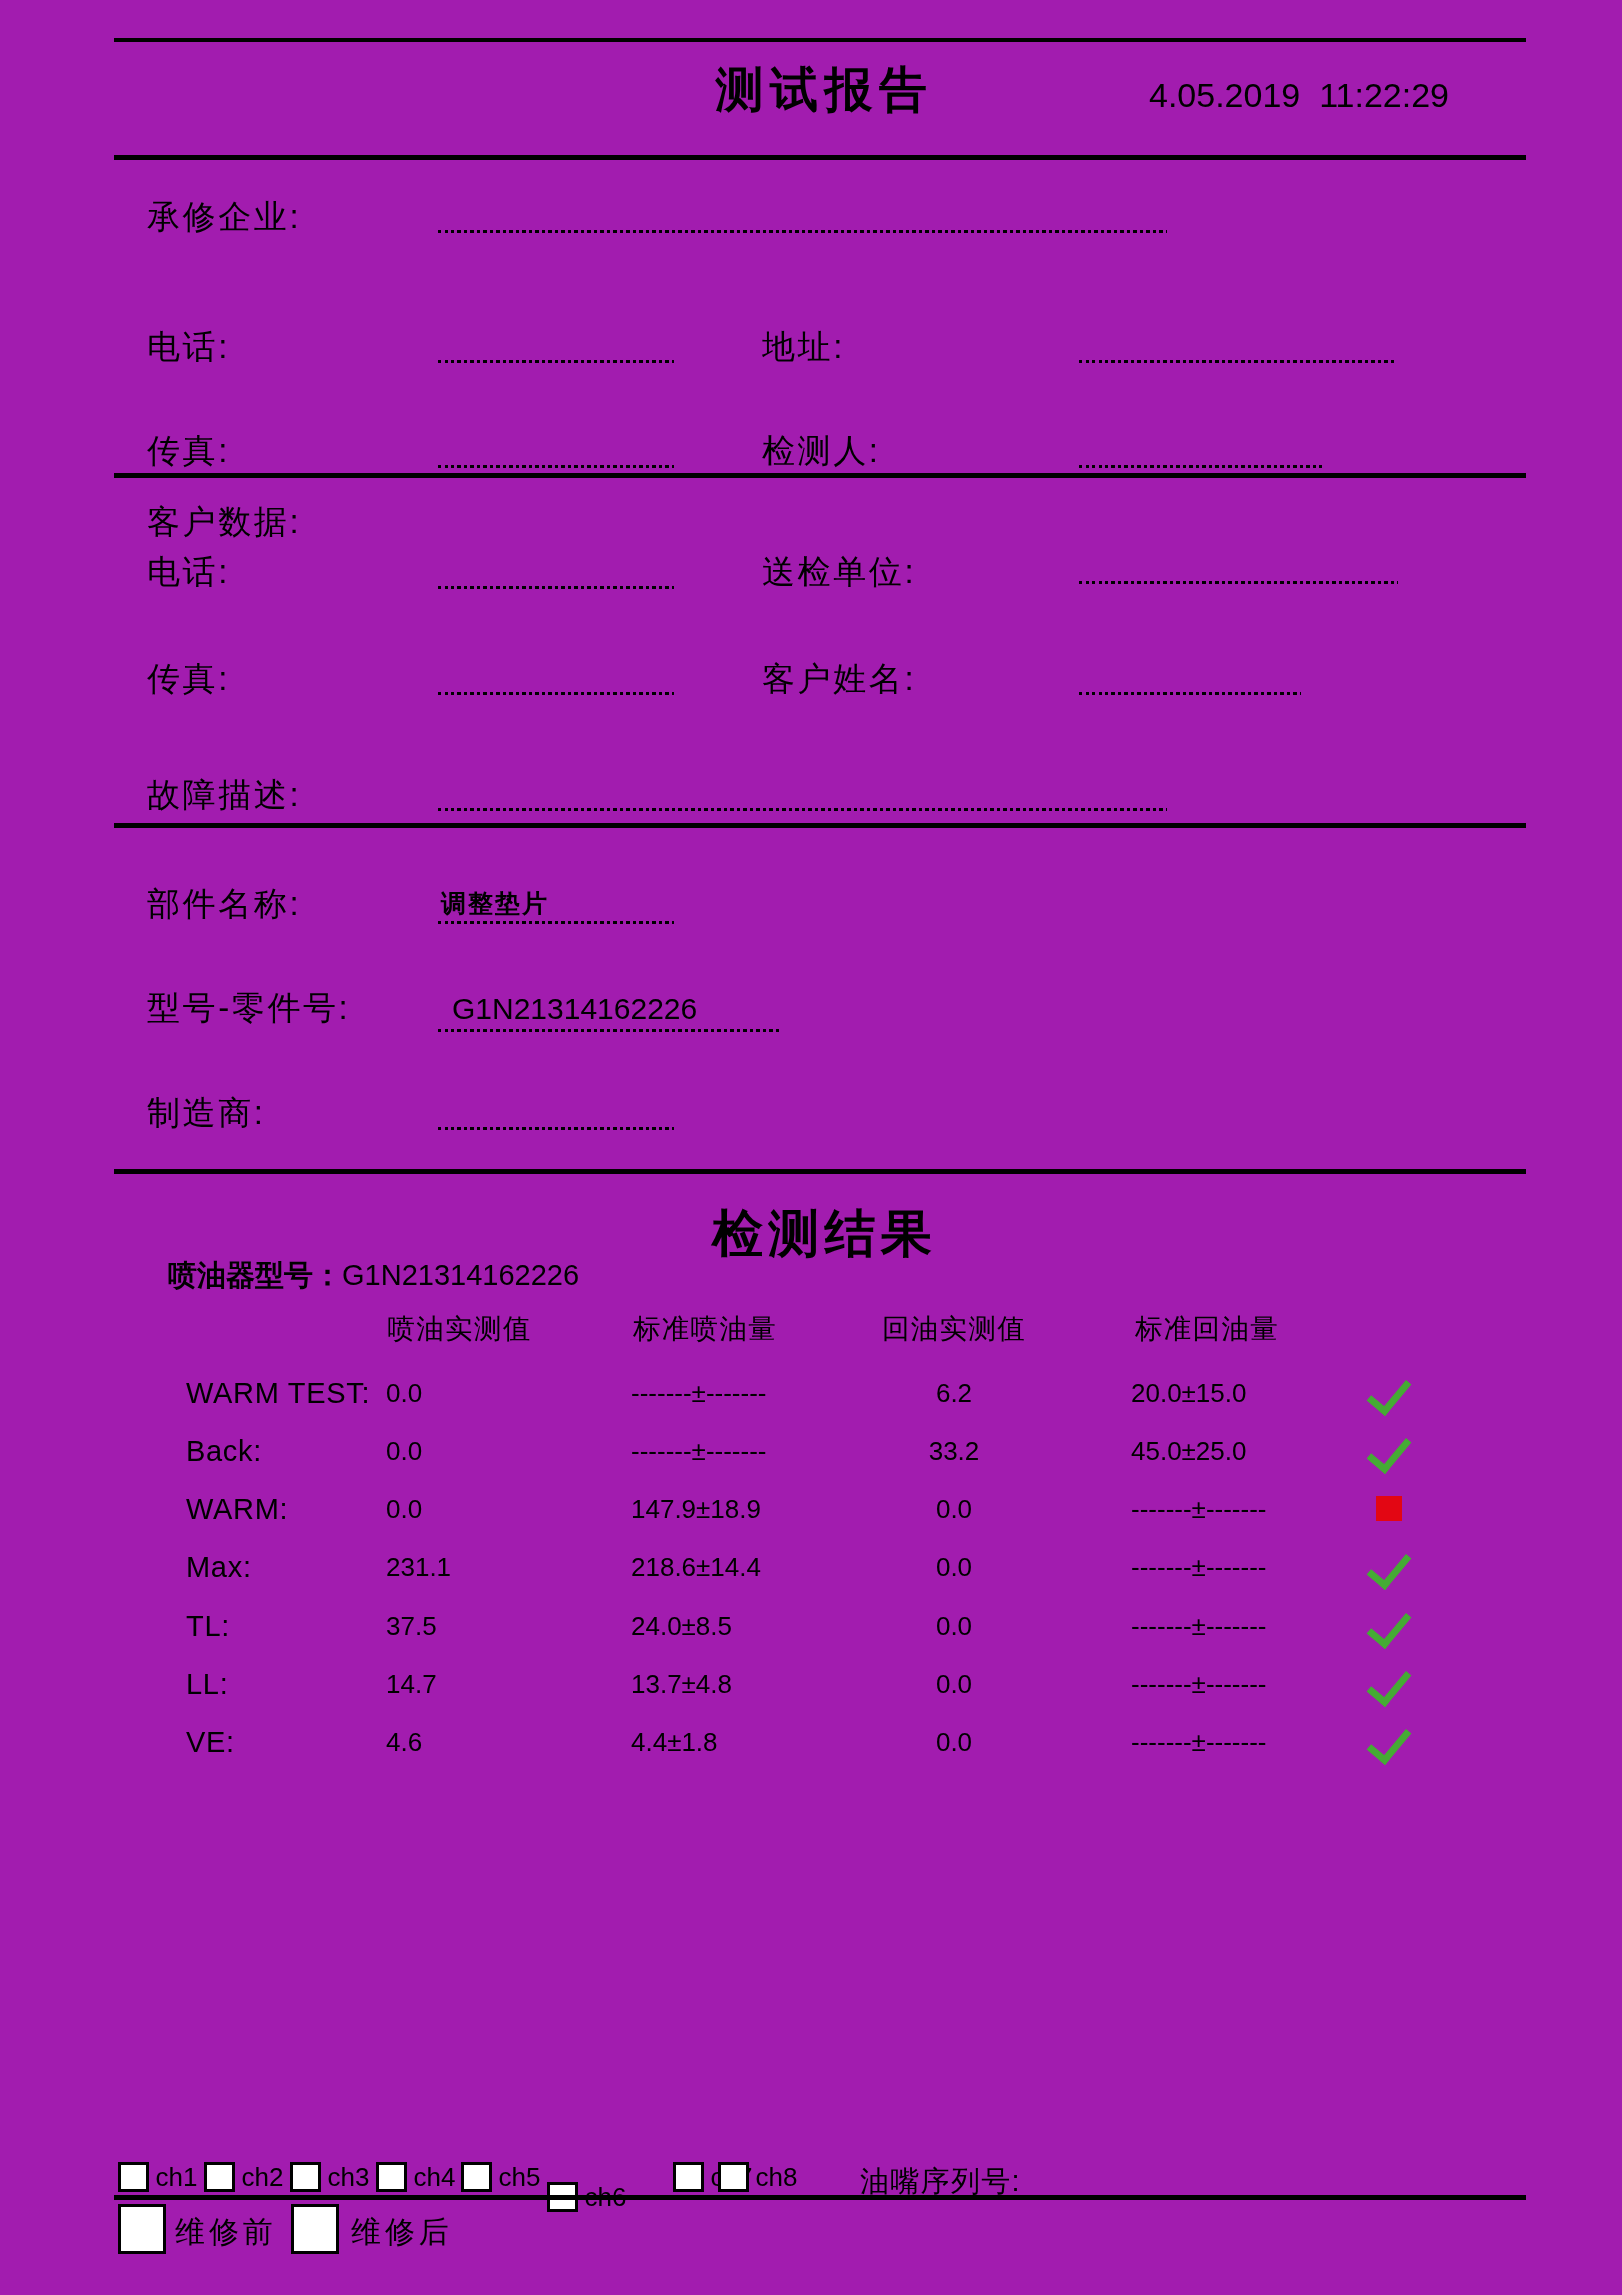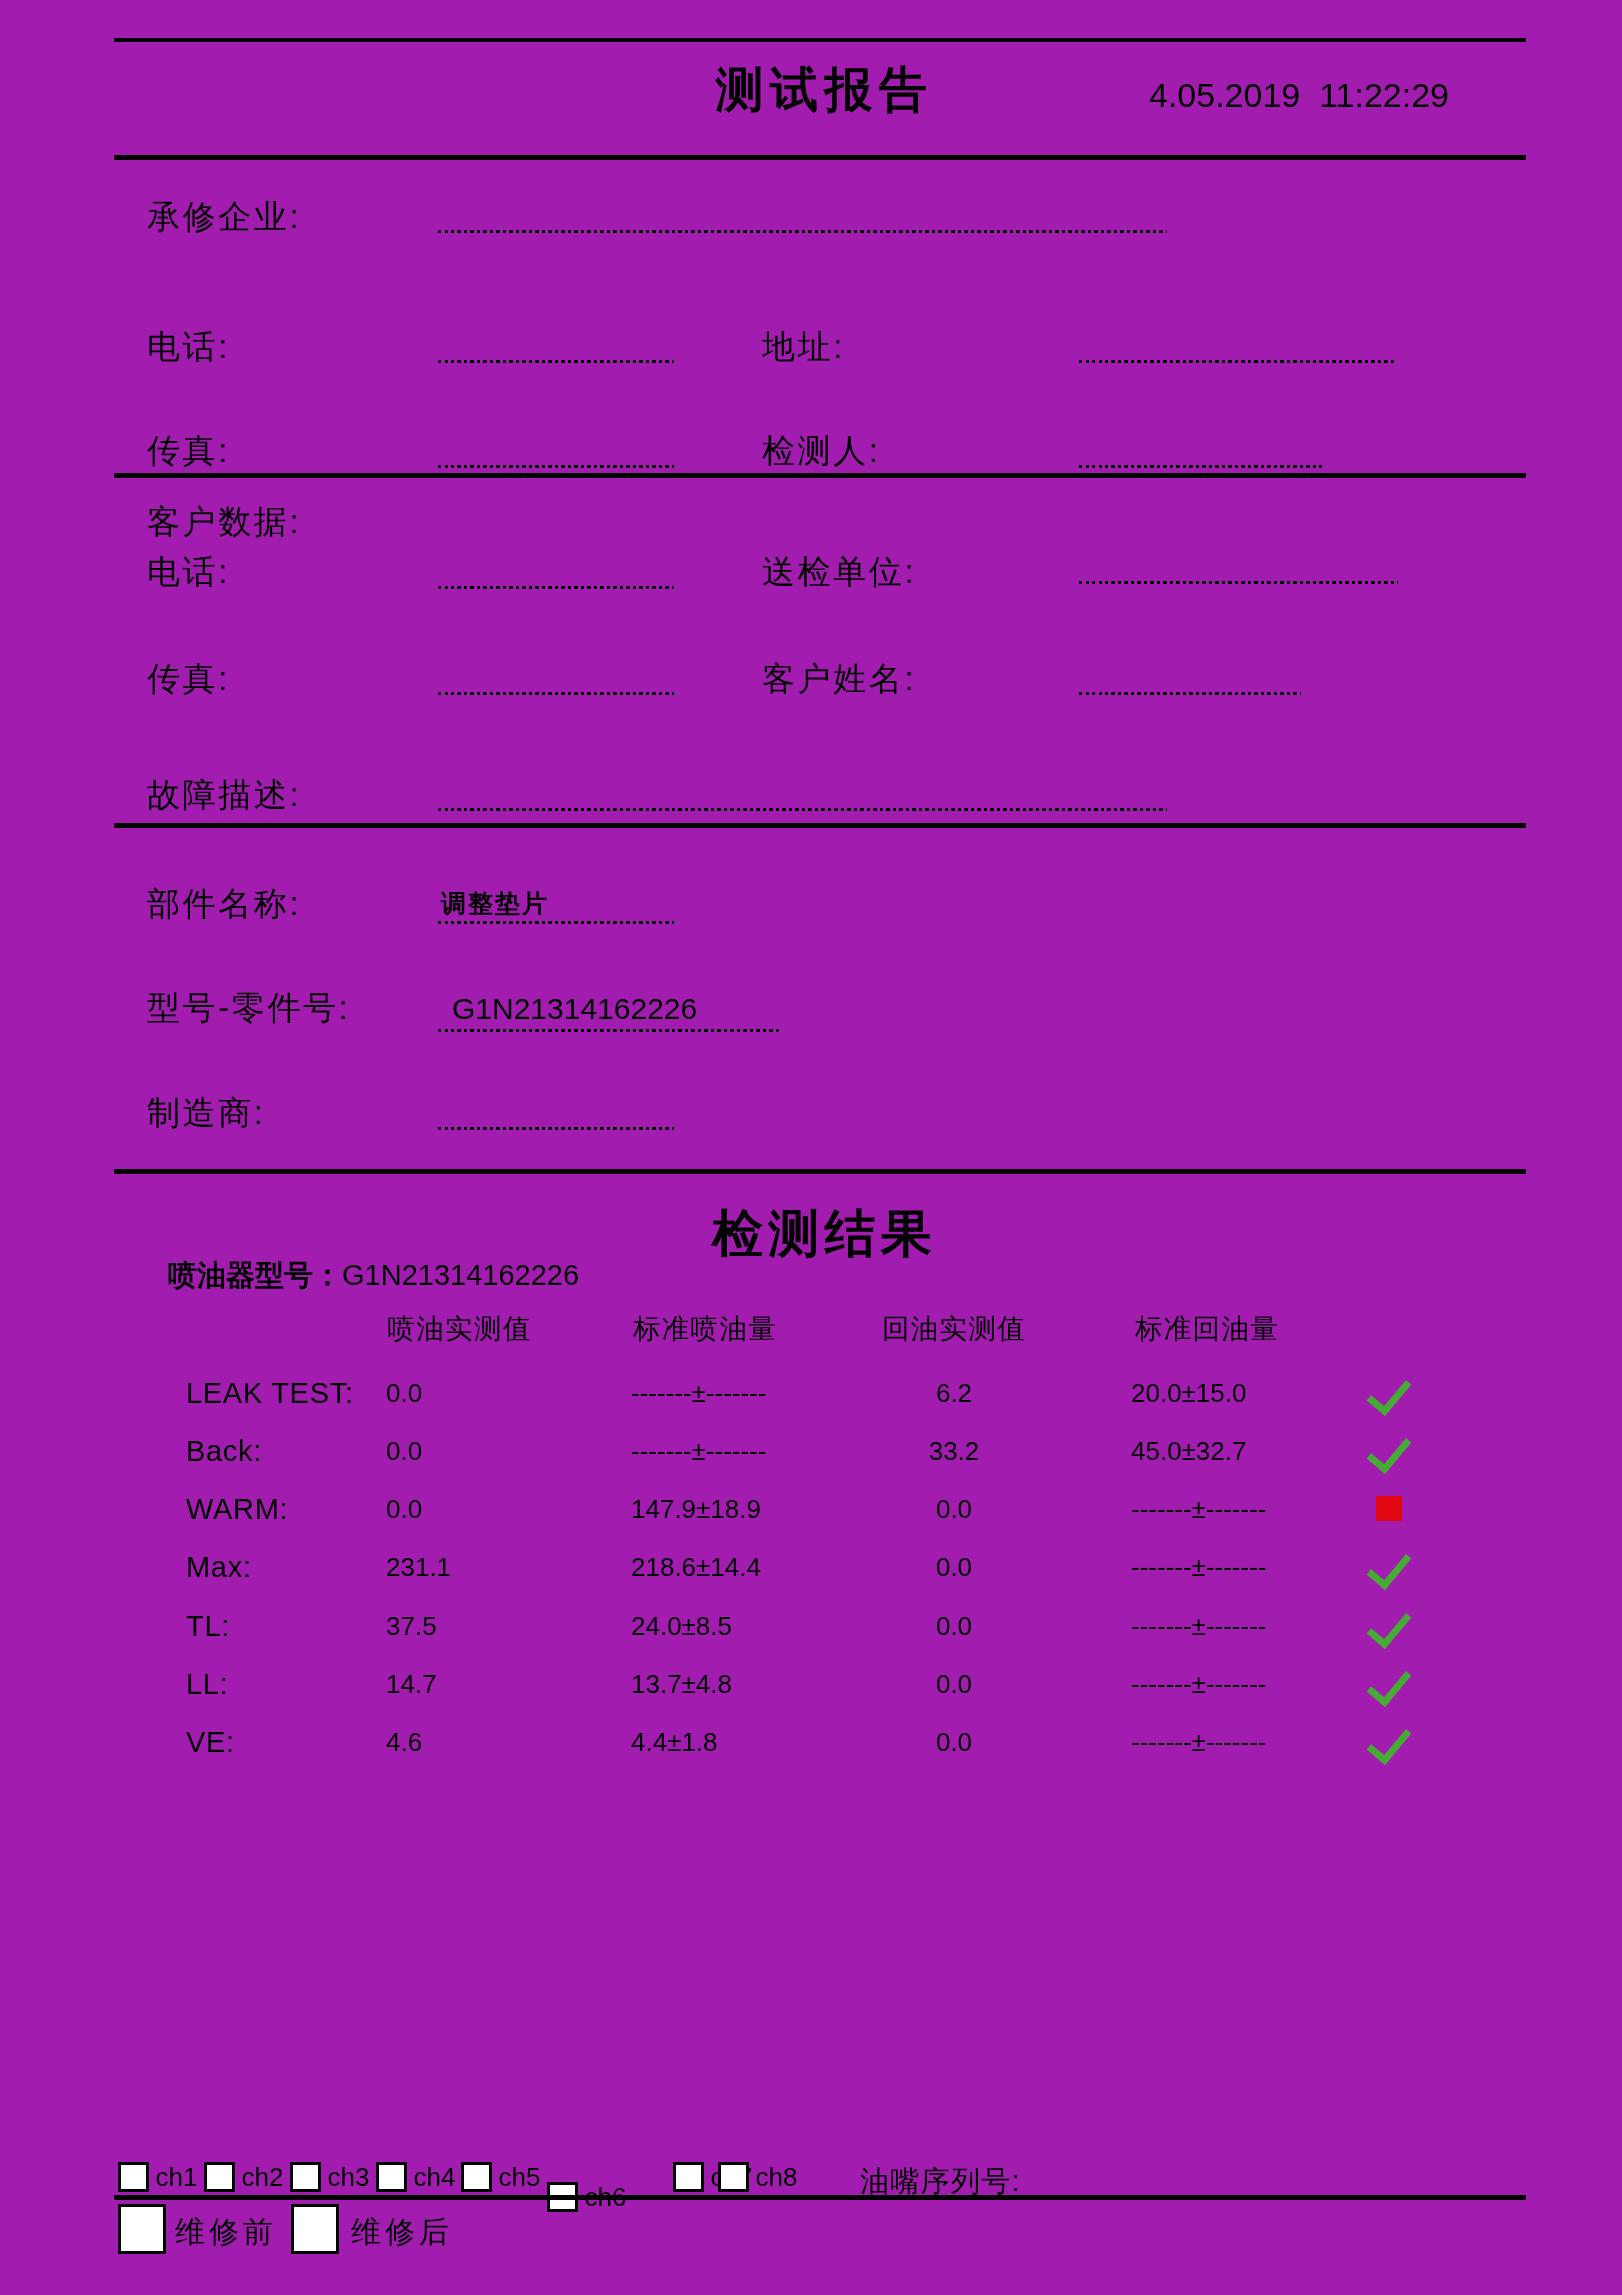--- a/index.html
+++ b/index.html
@@ -123,33 +123,33 @@
   <div class="injector-line">
     <span class="ilabel">喷油器型号：</span><span class="ivalue">G1N21314162226</span>
   </div>
 
   <div class="th" style="left:381px;width:157px;">喷油实测值</div>
   <div class="th" style="left:624px;width:162px;">标准喷油量</div>
   <div class="th" style="left:877px;width:154px;">回油实测值</div>
   <div class="th" style="left:1129px;width:156px;">标准回油量</div>
 
   <div class="trow" style="top:1364px;">
-    <div class="cell lbl">LEAK TEST:</div>
+    <div class="cell lbl">WARM TEST:</div>
     <div class="cell c1">0.0</div>
     <div class="cell c2">-------±-------</div>
     <div class="cell c3">6.2</div>
     <div class="cell c4">20.0±15.0</div>
     <div class="cell st"><span class="check"></span></div>
   </div>
   <div class="trow" style="top:1422px;">
     <div class="cell lbl">Back:</div>
     <div class="cell c1">0.0</div>
     <div class="cell c2">-------±-------</div>
     <div class="cell c3">33.2</div>
-    <div class="cell c4">45.0±32.7</div>
+    <div class="cell c4">45.0±25.0</div>
     <div class="cell st"><span class="check"></span></div>
   </div>
   <div class="trow" style="top:1480px;">
     <div class="cell lbl">WARM:</div>
     <div class="cell c1">0.0</div>
     <div class="cell c2">147.9±18.9</div>
     <div class="cell c3">0.0</div>
     <div class="cell c4">-------±-------</div>
     <div class="cell st"><span class="fsq"></span></div>
   </div>

